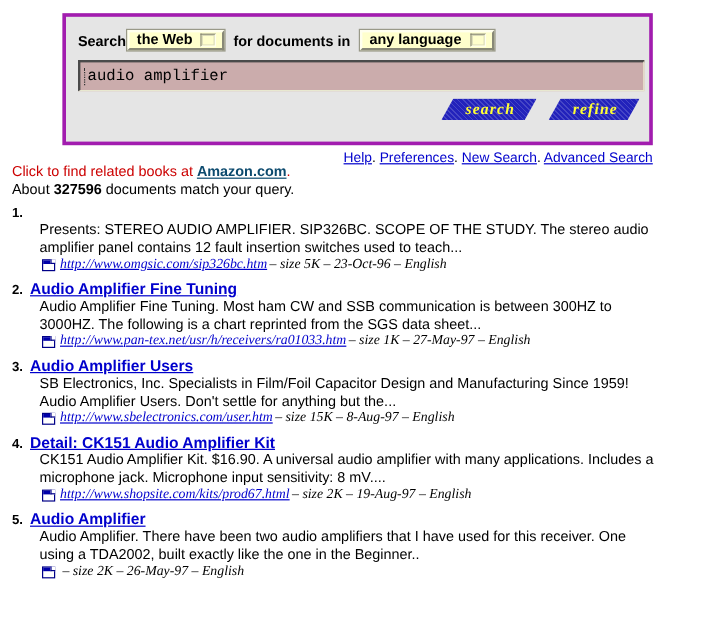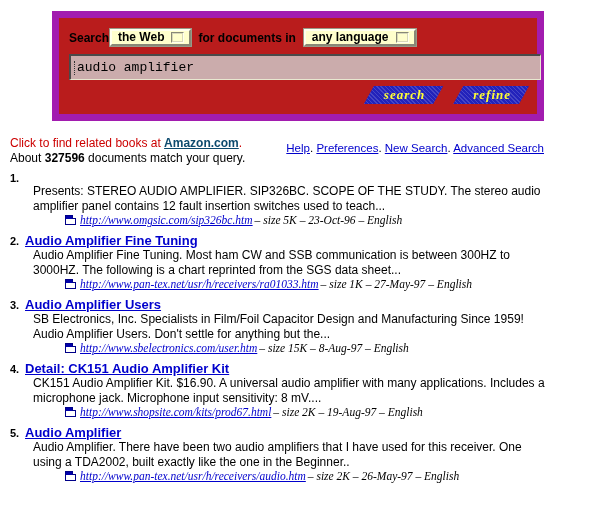--- a/index.html
+++ b/index.html
@@ -18,22 +18,22 @@
     position: relative;
   }
 
   
   .form-panel {
     position: absolute;
     left: 52px;
     top: 11px;
     width: 492px;
     height: 110px;
-    background: #b91c1c;
-    border: 7px solid #a21caf;
+    background: #e5e5e5;
+    border: 3px solid #a21caf;
     box-sizing: border-box;
   }
   .form-row1 {
     position: absolute;
     left: 10px;
     top: 11px;
     display: flex;
     align-items: center;
     white-space: nowrap;
   }
@@ -125,21 +125,21 @@
     cursor: pointer;
     clip-path: polygon(10px 0, 100% 0, calc(100% - 10px) 100%, 0 100%);
     box-sizing: border-box;
     box-shadow: 2px 2px 0 rgba(0,0,0,.25);
   }
 
   
   .navlinks {
     position: absolute;
     right: 46px;
-    top: 142px;
+    top: 126px;
     font-size: 11.5px;
     color: #000;
     white-space: nowrap;
     text-align: center;
   }
   .navlinks a {
     color: #0000cc;
     text-decoration: underline;
   }
   .navlinks .sep { color: #000; }
@@ -197,24 +197,24 @@
     cursor: pointer;
   }
   .snippet {
     margin-left: 23px;
     font-size: 12px;
     line-height: 14.5px;
     color: #000;
     max-width: 520px;
   }
   .urlline {
-    margin-left: 55px;
+    margin-left: 25px;
     margin-top: 1px;
     display: flex;
-    align-items: center;
+    align-items: flex-end;
     white-space: nowrap;
     font-family: "Liberation Serif", serif;
     font-style: italic;
     font-size: 11.5px;
   }
   .doc-icon {
     position: relative;
     width: 11px;
     height: 10px;
     flex: none;
@@ -347,18 +347,17 @@
   </div>
 
   <div class="result">
     <div class="result-head">
       <span class="rank">5.</span>
       <a class="result-title" href="#">Audio Amplifier</a>
     </div>
     <div class="snippet">Audio Amplifier. There have been two audio amplifiers that I have used for this receiver. One using a TDA2002, built exactly like the one in the Beginner..</div>
     <div class="urlline">
       <span class="doc-icon"></span>
-      <a class="url" href="#">http://www.pan-tex.net/usr/h/receivers/audio.htm</a>
       <span class="meta">– size 2K – 26-May-97 – English</span>
     </div>
   </div>
 
 </div>
 
 </body></html>

